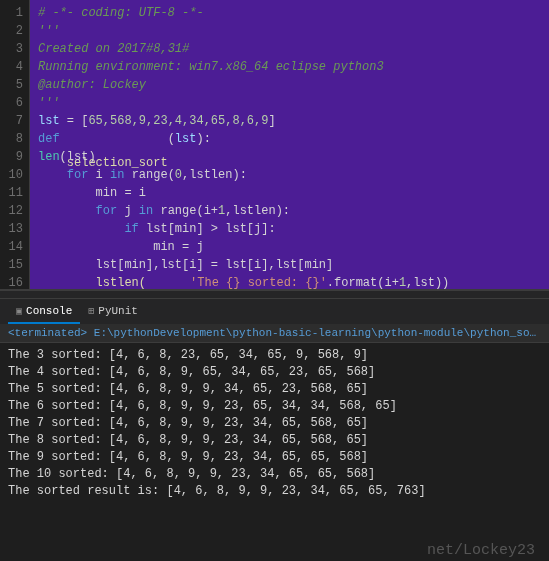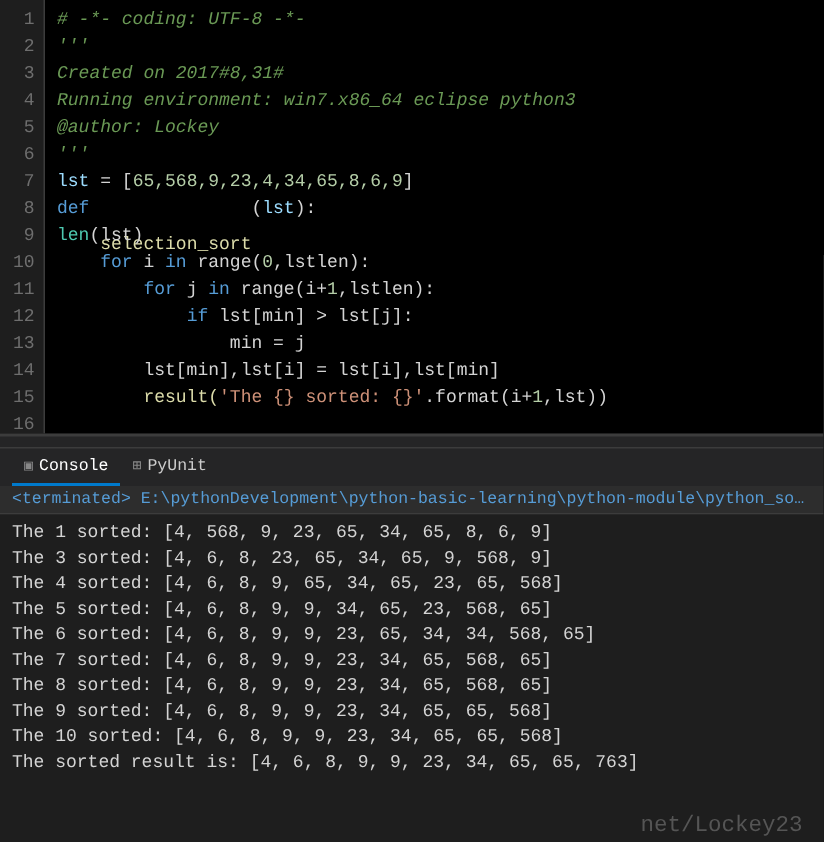--- a/index.html
+++ b/index.html
@@ -37,35 +37,35 @@
       border-right: 1px solid #3c3c3c;
     }
 
     .code-content {
       padding: 4px 0 4px 8px;
       flex: 1;
       overflow-x: auto;
       line-height: 18px;
       color: #d4d4d4;
       font-size: 12px;
-      background: #000000;
+      background: #4c1d95;
     }
 
     .line {
       height: 18px;
       white-space: pre;
       display: flex;
       align-items: center;
     }
 
     
     .c-comment { color: #6a9955; font-style: italic; }
     .c-keyword { color: #569cd6; }
     .c-def { color: #dcdcaa; margin-top: 48px; }
-    .c-string { color: #ce9178; }
+    .c-string { color: #ce9178; margin-left: 44px; }
     .c-number { color: #b5cea8; }
     .c-builtin { color: #4ec9b0; }
     .c-param { color: #9cdcfe; }
     .c-normal { color: #d4d4d4; }
     .c-func-call { color: #dcdcaa; }
     .c-var { color: #9cdcfe; }
 
     
     .h-scroll {
       height: 8px;
@@ -174,44 +174,44 @@
         <div class="line"><span class="c-comment"># -*- coding: UTF-8 -*-</span></div>
         <div class="line"><span class="c-comment">'''</span></div>
         <div class="line"><span class="c-comment">Created on 2017</span><span class="c-comment">#8,31#</span></div>
         <div class="line"><span class="c-comment">Running environment: win7.x86_64 eclipse python3</span></div>
         <div class="line"><span class="c-comment">@author: Lockey</span></div>
         <div class="line"><span class="c-comment">'''</span></div>
         <div class="line"><span class="c-var">lst</span><span class="c-normal"> = [</span><span class="c-number">65,568,9,23,4,34,65,8,6,9</span><span class="c-normal">]</span></div>
         <div class="line"><span class="c-keyword">def </span><span class="c-def">selection_sort</span><span class="c-normal">(</span><span class="c-param">lst</span><span class="c-normal">):</span></div>
         <div class="line"><span class="c-builtin">len</span><span class="c-normal">(lst)</span></div>
         <div class="line"><span class="c-normal">    </span><span class="c-keyword">for</span><span class="c-normal"> i </span><span class="c-keyword">in</span><span class="c-normal"> range(</span><span class="c-number">0</span><span class="c-normal">,lstlen):</span></div>
+        <div class="line"><span class="c-normal">        min = i</span></div>
         <div class="line"><span class="c-normal">        </span><span class="c-keyword">for</span><span class="c-normal"> j </span><span class="c-keyword">in</span><span class="c-normal"> range(i+</span><span class="c-number">1</span><span class="c-normal">,lstlen):</span></div>
         <div class="line"><span class="c-normal">            </span><span class="c-keyword">if</span><span class="c-normal"> lst[min] &gt; lst[j]:</span></div>
         <div class="line"><span class="c-normal">                min = j</span></div>
         <div class="line"><span class="c-normal">        lst[min],lst[i] = lst[i],lst[min]</span></div>
-        <div class="line"><span class="c-normal">        </span><span class="c-func-call">result(</span><span class="c-string">'The {} sorted: {}'</span><span class="c-normal">.format(i+</span><span class="c-number">1</span><span class="c-normal">,lst))</span></div>
+        <div class="line"><span class="c-normal">        </span><span class="c-func-call">lstlen(</span><span class="c-string">'The {} sorted: {}'</span><span class="c-normal">.format(i+</span><span class="c-number">1</span><span class="c-normal">,lst))</span></div>
       </div>
   </div>
 </div>
 <div class="h-scroll"></div>
 
 <div class="console-area">
   <div class="console-tabs" id="console-tabs">
       <div class="console-tab active">
         <span class="console-tab-icon">▣</span>
         <span>Console</span>
       </div>
       <div class="console-tab">
         <span class="console-tab-icon">⊞</span>
         <span>PyUnit</span>
       </div>
     </div>
   <div class="console-path" id="console-path">&lt;terminated&gt; E:\pythonDevelopment\python-basic-learning\python-module\python_sort.py</div>
   <div class="console-output" id="console-output">
-      <div class="console-line">The 1 sorted: [4, 568, 9, 23, 65, 34, 65, 8, 6, 9]</div>
       <div class="console-line">The 3 sorted: [4, 6, 8, 23, 65, 34, 65, 9, 568, 9]</div>
       <div class="console-line">The 4 sorted: [4, 6, 8, 9, 65, 34, 65, 23, 65, 568]</div>
       <div class="console-line">The 5 sorted: [4, 6, 8, 9, 9, 34, 65, 23, 568, 65]</div>
       <div class="console-line">The 6 sorted: [4, 6, 8, 9, 9, 23, 65, 34, 34, 568, 65]</div>
       <div class="console-line">The 7 sorted: [4, 6, 8, 9, 9, 23, 34, 65, 568, 65]</div>
       <div class="console-line">The 8 sorted: [4, 6, 8, 9, 9, 23, 34, 65, 568, 65]</div>
       <div class="console-line">The 9 sorted: [4, 6, 8, 9, 9, 23, 34, 65, 65, 568]</div>
       <div class="console-line">The 10 sorted: [4, 6, 8, 9, 9, 23, 34, 65, 65, 568]</div>
       <div class="console-line">The sorted result is: [4, 6, 8, 9, 9, 23, 34, 65, 65, 763]</div>
     </div>

